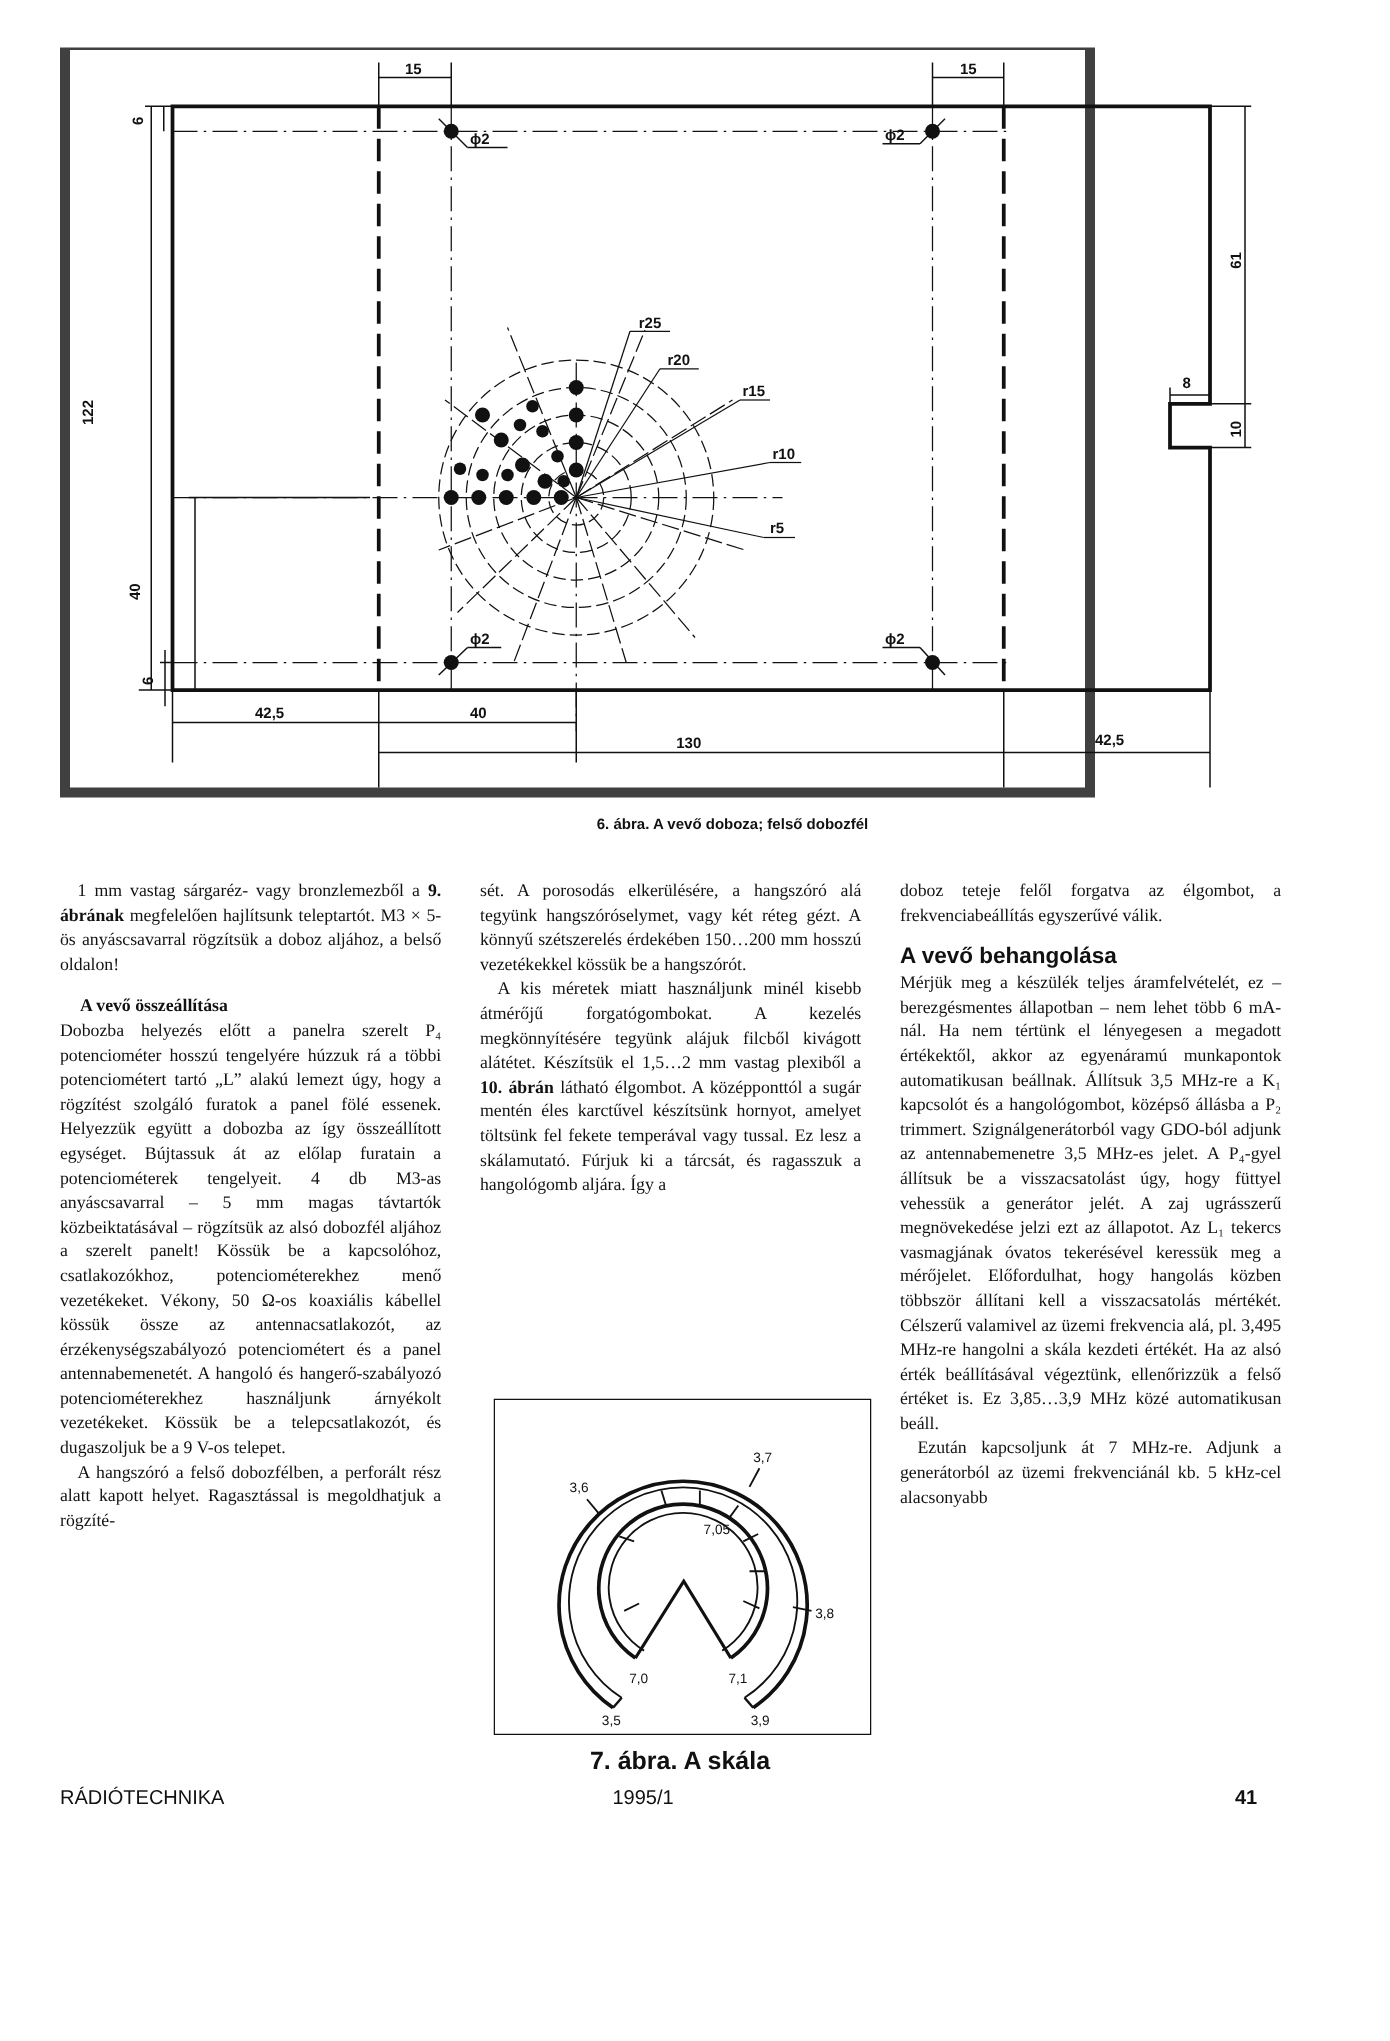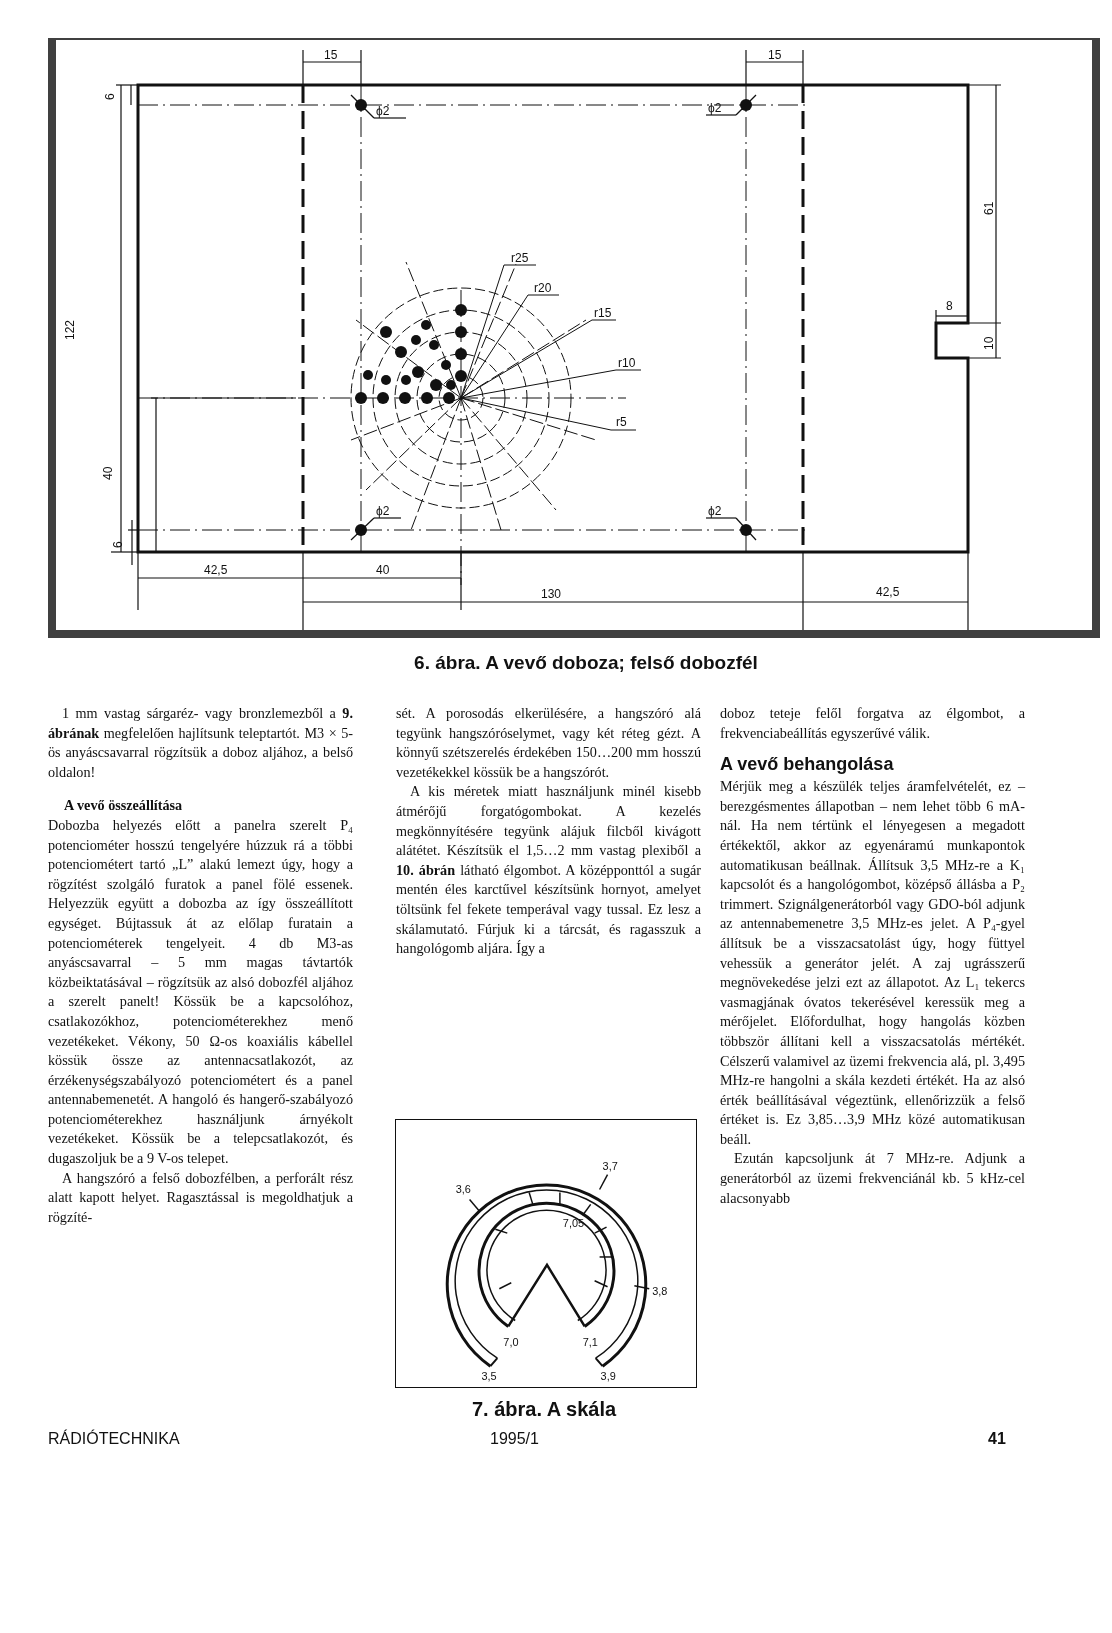--- a/index.html
+++ b/index.html
@@ -1,25 +1,25 @@
 <!DOCTYPE html>
 <html><head>
 <meta charset="utf-8">
 <style>
   html, body { margin:0; padding:0; background:#fff; }
   body { width:1112px; height:1633px; position:relative; overflow:hidden; color:#111; }
-  .fig6 { position:absolute; left:48px; top:38px; width:1052px; height:600px; border:8px solid #404040; border-top-width:2px; box-sizing:border-box; }
+  .fig6 { position:absolute; left:48px; top:38px; width:828px; height:600px; border:8px solid #404040; border-top-width:2px; box-sizing:border-box;font-weight:bold; }
   .fig6 svg { position:absolute; left:0; top:0; width:960px; height:600px; }
   .dim { font-family:"Liberation Sans", sans-serif; font-size:12px; fill:#111; }
-  .cap6 { position:absolute; left:0; width:1112px; top:652px; text-align:center; font-family:"Liberation Sans", sans-serif; font-weight:bold; font-size:19px; padding-left:60px; box-sizing:border-box; }
+  .cap6 { position:absolute; left:0; width:1112px; top:652px; text-align:center; font-family:"Liberation Sans", sans-serif; font-weight:bold; font-size:12px; padding-left:60px; box-sizing:border-box; }
   .col { position:absolute; top:704px; font-family:"Liberation Serif", serif; font-size:14.2px; line-height:19.6px; text-align:justify; }
   .col p { margin:0; text-indent:14px; }
   .col p.noind { text-indent:0; }
   .col1 { left:48px; width:305px; }
-  .col2 { left:384px; width:305px;margin-left:12px; }
+  .col2 { left:384px; width:305px; }
   .col3 { left:720px; width:305px; }
   .sub { font-weight:bold; margin:14px 0 0 16px; }
   .h2 { font-family:"Liberation Sans", sans-serif; font-weight:bold; font-size:18px; margin:10px 0 2px 0; line-height:22px; }
   .fig7 { position:absolute; left:395px; top:1119px; width:302px; height:269px; border:1.5px solid #111; box-sizing:border-box; }
   .fig7 svg { width:100%; height:100%; }
   .cap7 { position:absolute; left:384px; width:320px; top:1398px; text-align:center; font-family:"Liberation Sans", sans-serif; font-weight:bold; font-size:20px; }
   .footer { position:absolute; top:1430px; font-family:"Liberation Sans", sans-serif; font-size:16px; }
   .f-left { left:48px; }
   .f-mid { left:490px; }
   .f-right { left:988px; font-weight:bold; }

